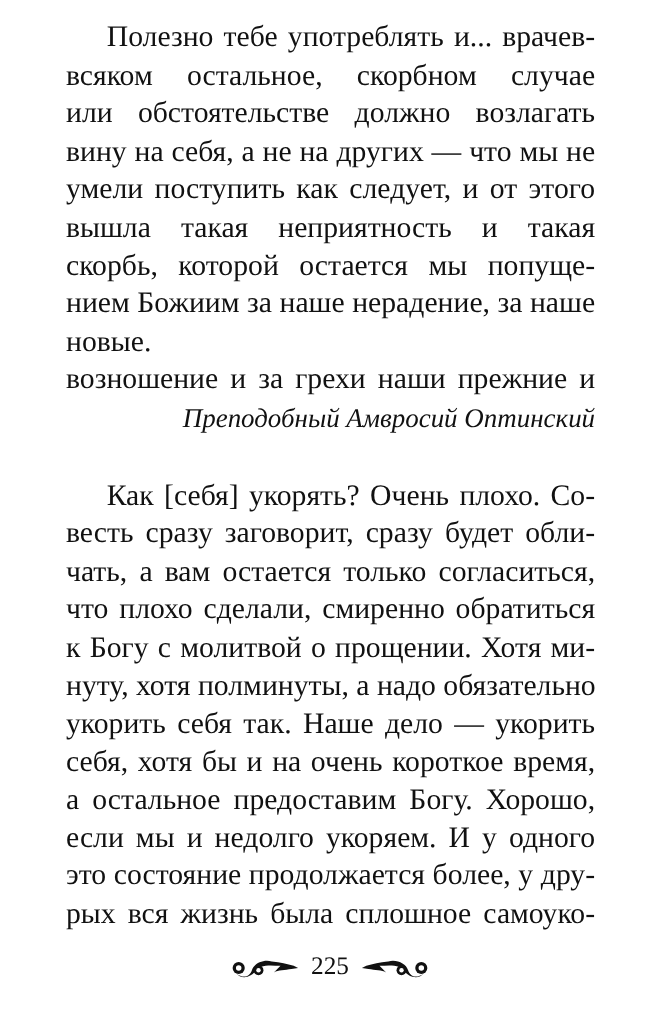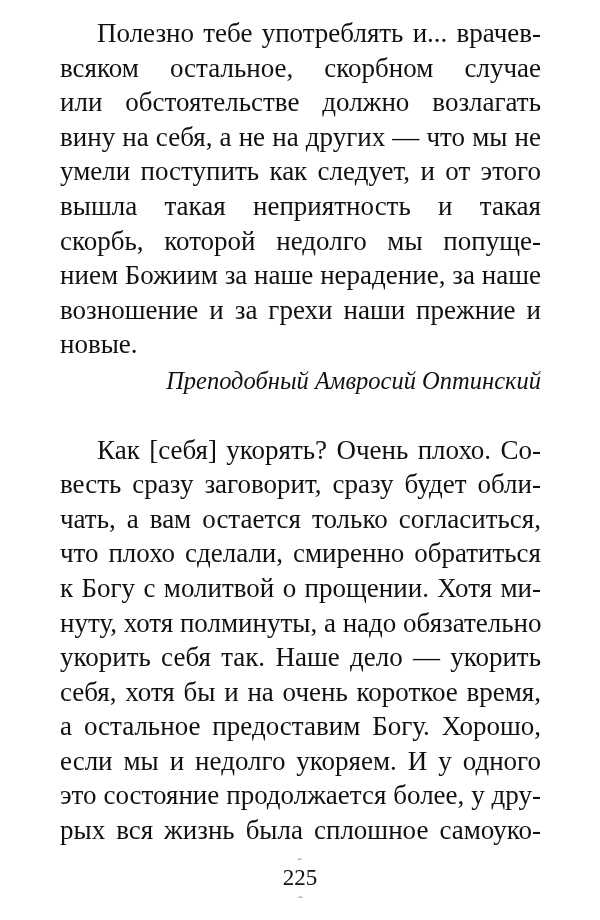--- a/index.html
+++ b/index.html
@@ -19,41 +19,41 @@
   }
   .line.first { padding-left: 37px; }
   .line.last { text-align-last: left; }
   .attribution {
     display: block; text-align: right; font-style: italic;
     font-size: 24.5px; height: 34.6px; line-height: 34.6px; margin-top: 2px; font-family: Liberation Serif, serif;
   }
   .gap { height: 34px; }
   .footer {
     position: absolute; left: 0; top: 858px; width: 600px; height: 40px;
-    display: flex; justify-content: center; align-items: center; gap: 6px; flex-direction: column;
+    display: flex; justify-content: center; align-items: center; gap: 6px;
   }
   .orn { width: 64px; height: 24px; }
   .pagenum { font-size: 23px; line-height: 24px; padding: 0 4px; }
 </style>
 </head>
 <body>
 
 <div class="page">
   <div class="textblock">
     <div class="para">
       <span class="line first">Полезно тебе употреблять и... врачев-</span>
       <span class="line">всяком остальное, скорбном случае</span>
       <span class="line">или обстоятельстве должно возлагать</span>
       <span class="line">вину на себя, а не на других — что мы не</span>
       <span class="line">умели поступить как следует, и от этого</span>
       <span class="line">вышла такая неприятность и такая</span>
-      <span class="line">скорбь, которой недолго мы попуще-</span>
+      <span class="line">скорбь, которой остается мы попуще-</span>
       <span class="line">нием Божиим за наше нерадение, за наше</span>
+      <span class="line last">новые.</span>
       <span class="line">возношение и за грехи наши прежние и</span>
-      <span class="line last">новые.</span>
       <span class="attribution">Преподобный Амвросий Оптинский</span>
     </div>
     <div class="gap"></div>
     <div class="para">
       <span class="line first">Как [себя] укорять? Очень плохо. Со-</span>
       <span class="line">весть сразу заговорит, сразу будет обли-</span>
       <span class="line">чать, а вам остается только согласиться,</span>
       <span class="line">что плохо сделали, смиренно обратиться</span>
       <span class="line">к Богу с молитвой о прощении. Хотя ми-</span>
       <span class="line">нуту, хотя полминуты, а надо обязательно</span>

